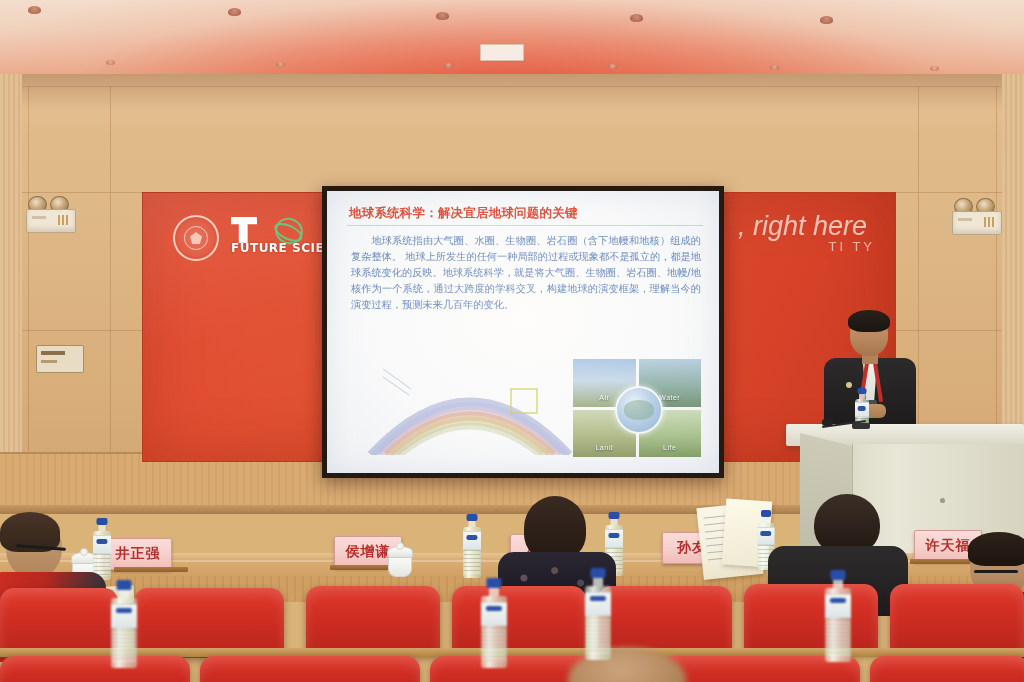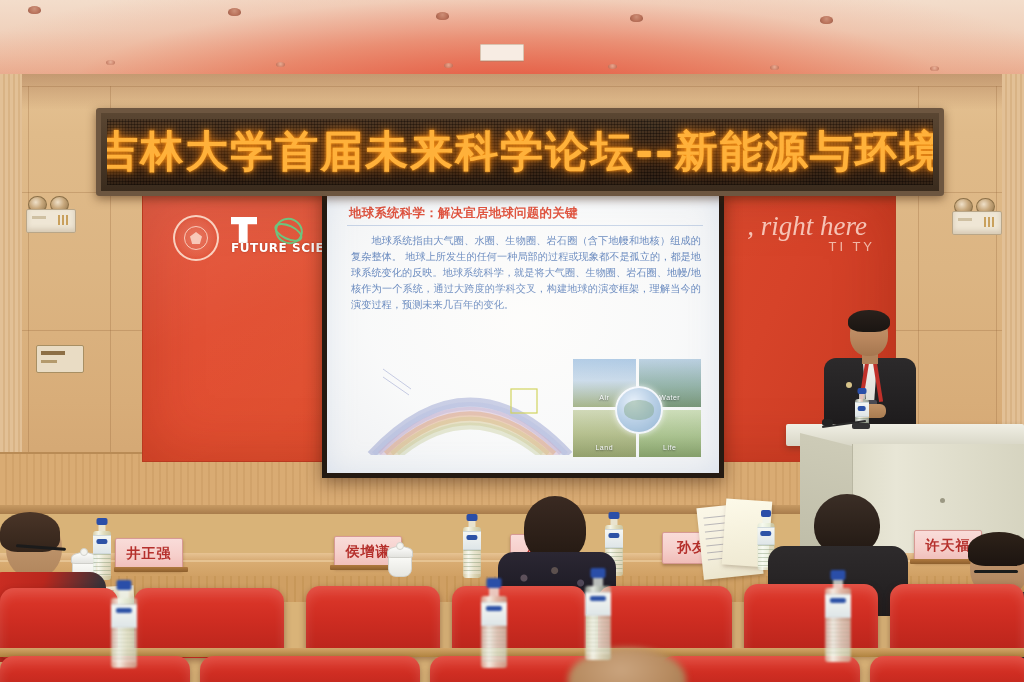--- a/index.html
+++ b/index.html
@@ -93,21 +93,21 @@
   .bd-fs .atom::after{content:"";position:absolute;left:-3px;top:5px;width:26px;height:11px;
     border-radius:50%;border:2px solid #6fc37e;}
   .bd-fs .fslabel{position:absolute;left:0;top:24px;font-size:12px;font-weight:700;
     color:#fff;letter-spacing:.5px;font-family:"DejaVu Sans",sans-serif;
     text-shadow:0 0 2px rgba(120,20,0,.6);}
   .bd-cn{position:absolute;right:20px;top:40px;text-align:right;}
   .bd-cn .cn{font-size:40px;color:rgba(255,225,210,.80);font-weight:700;
     font-family:"DejaVu Sans",sans-serif;letter-spacing:4px;line-height:1;}
   .bd-cn .en{font-size:13px;color:rgba(255,228,215,.72);letter-spacing:3px;margin-top:6px;}
   .bd-tag{position:absolute;right:28px;top:18px;font-size:27px;font-style:italic;
-    color:rgba(255,228,216,.80);font-family:Liberation Serif, serif;white-space:nowrap;}
+    color:rgba(255,228,216,.80);font-family:Liberation Sans, sans-serif;white-space:nowrap;}
 
   
   .screen-wrap{position:absolute;left:322px;top:186px;width:392px;height:282px;
     background:#241a12;padding:5px;box-shadow:0 5px 16px rgba(40,15,5,.45);}
   .screen{position:relative;width:100%;height:100%;background:#fdfcfa;overflow:hidden;
     box-shadow:inset 0 0 28px rgba(190,205,230,.35);}
   .slide-title{position:absolute;left:22px;top:14px;right:18px;
     font-family:"DejaVu Sans",sans-serif;font-size:12.5px;font-weight:700;color:#e0432a;
     letter-spacing:.2px;white-space:nowrap;}
   .slide-rule{position:absolute;left:20px;right:16px;top:34px;height:1px;background:#c8d4e6;}
@@ -337,25 +337,20 @@
         </div>
         <div class="gcell g-life">
           <span>Life</span>
         </div>
         <div class="globe"></div>
       </div>
       <div class="screen-glow"></div>
     </div>
   </div>
 
-  <div class="led-frame">
-    <div class="led-screen">
-      <div class="led-text">吉林大学首届未来科学论坛--新能源与环境</div>
-    </div>
-  </div>
 
   <div class="speaker blurwrap">
     <div class="sp-body"></div>
     <div class="sp-shirt"></div>
     <div class="sp-lanyard-l"></div>
     <div class="sp-lanyard-r"></div>
     <div class="sp-pin"></div>
     <div class="sp-badge"></div>
     <div class="sp-neck"></div>
     <div class="sp-head"></div>
@@ -378,21 +373,21 @@
   <div class="mic">
     <div class="arm"></div>
       <div class="head"></div>
       <div class="base"></div>
   </div>
 
   <div class="table-top"></div>
   <div class="table-front"></div>
   <div class="table-skirt"></div>
 
-  <div class="placard" style="left:115px;top:538px;width:66px;">
+  <div class="placard" style="left:104px;top:538px;width:66px;">
     <span>井正强</span>
   </div>
   <div class="placard-base" style="left:114px;top:567px;width:74px;"></div>
 
   <div class="placard" style="left:334px;top:536px;width:66px;">
     <span>侯增谦</span>
   </div>
   <div class="placard-base" style="left:330px;top:565px;width:74px;"></div>
 
   <div class="placard" style="left:510px;top:534px;width:62px;">

